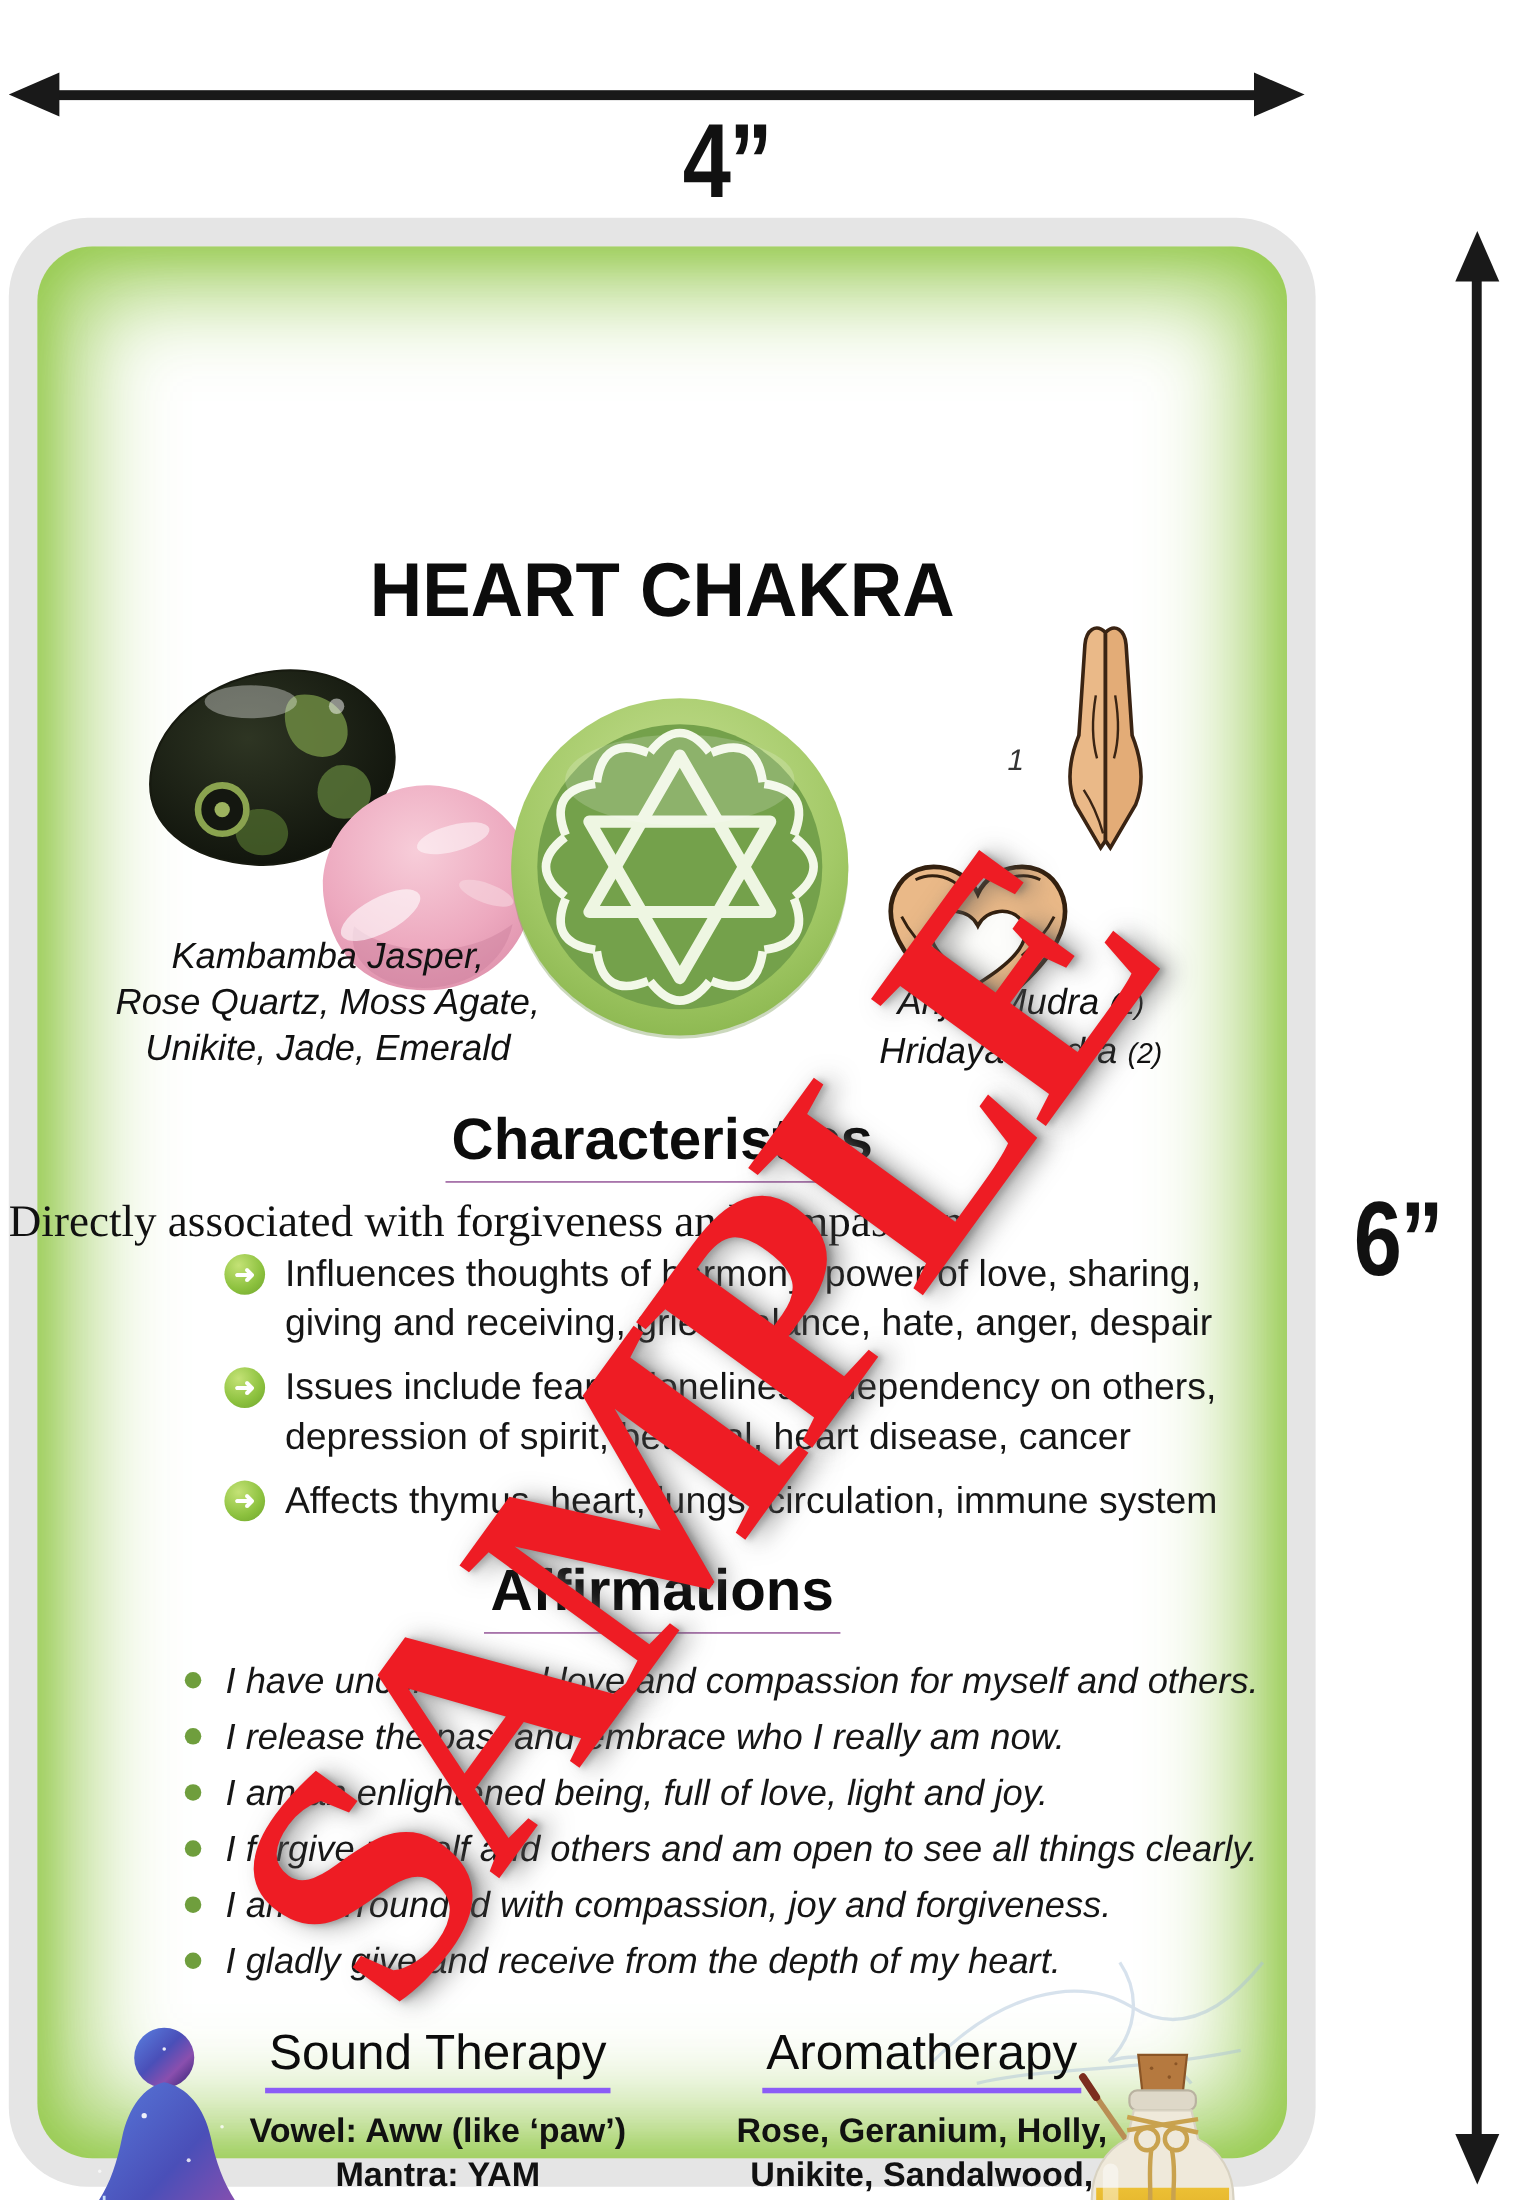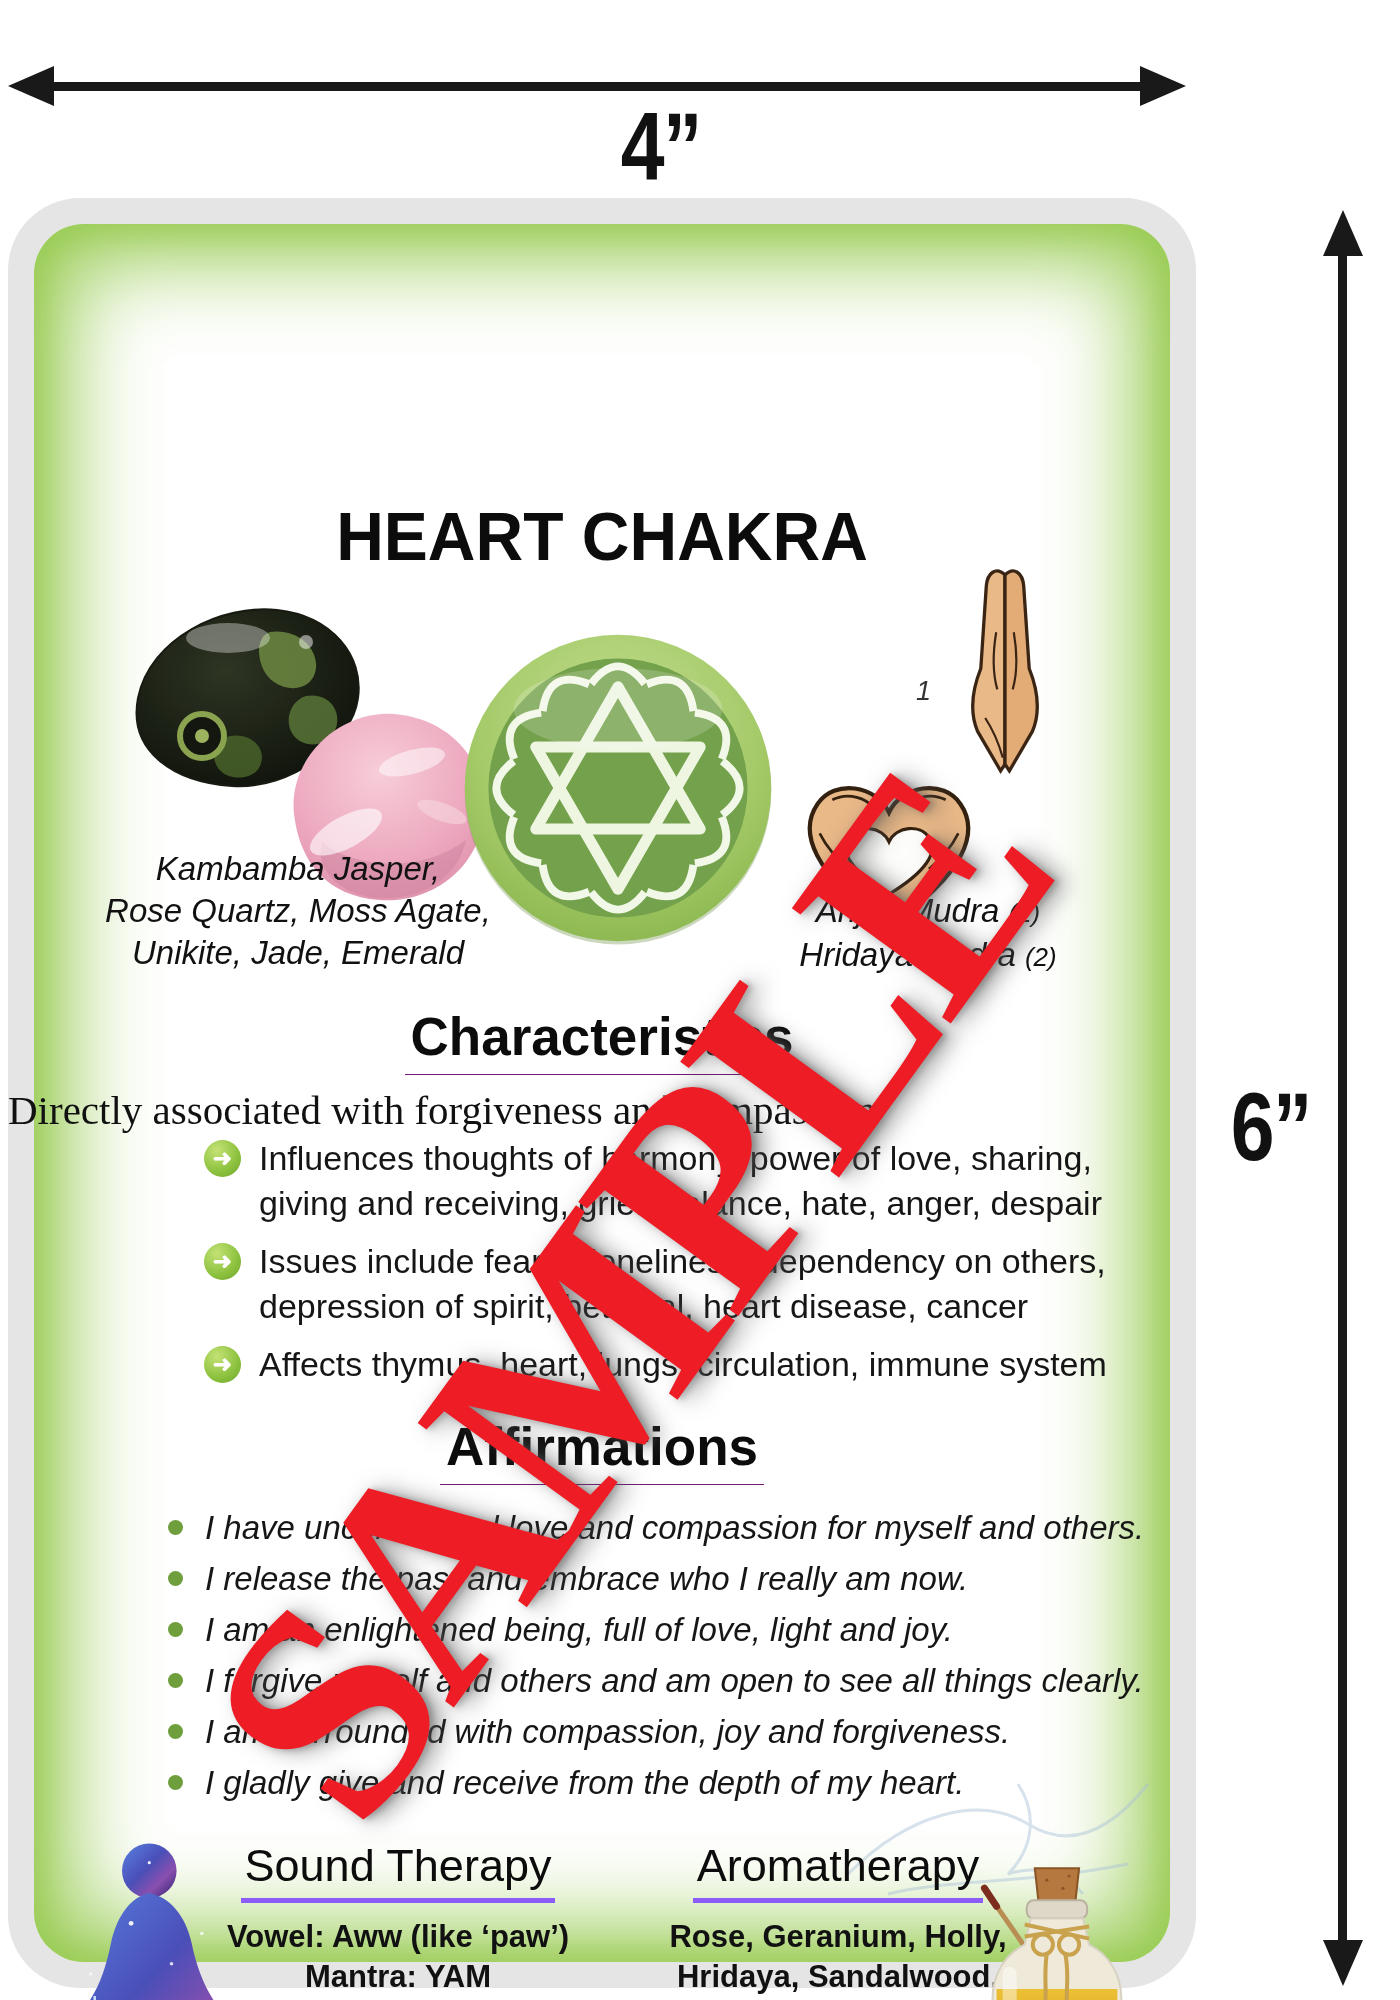--- a/index.html
+++ b/index.html
@@ -251,21 +251,21 @@
         <div>Mantra: YAM</div>
         <div>Note: F</div>
 
       </div>
     </div>
 
     <div class="therapy aroma">
       <div class="therapy-heading">Aromatherapy</div>
       <div class="therapy-lines">
         <div>Rose, Geranium, Holly,</div>
-        <div>Hridaya, Sandalwood,</div>
+        <div>Unikite, Sandalwood,</div>
         <div>Bergamot, Melissa</div>
       </div>
     </div>
 
     <svg class="abs" style="left:22px;top:1624px;" width="278" height="326" viewBox="0 0 275 322">
       <defs>
           <linearGradient id="cos" x1="0" y1="0" x2="1" y2="1">
         <stop offset="0" stop-color="#5a82e2"></stop>
             <stop offset=".45" stop-color="#4a4fb8"></stop>
         <stop offset=".7" stop-color="#8a4fae"></stop>

